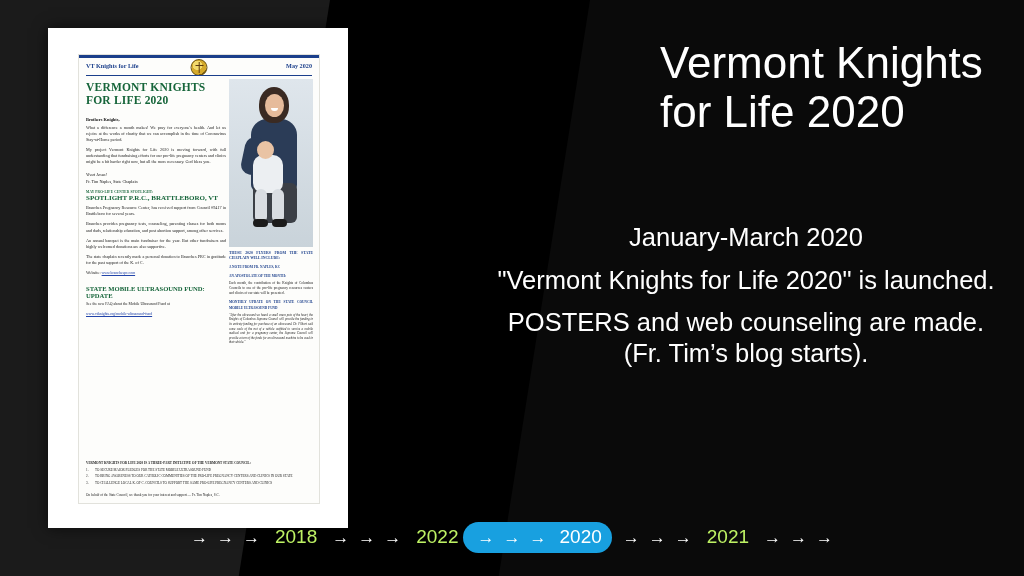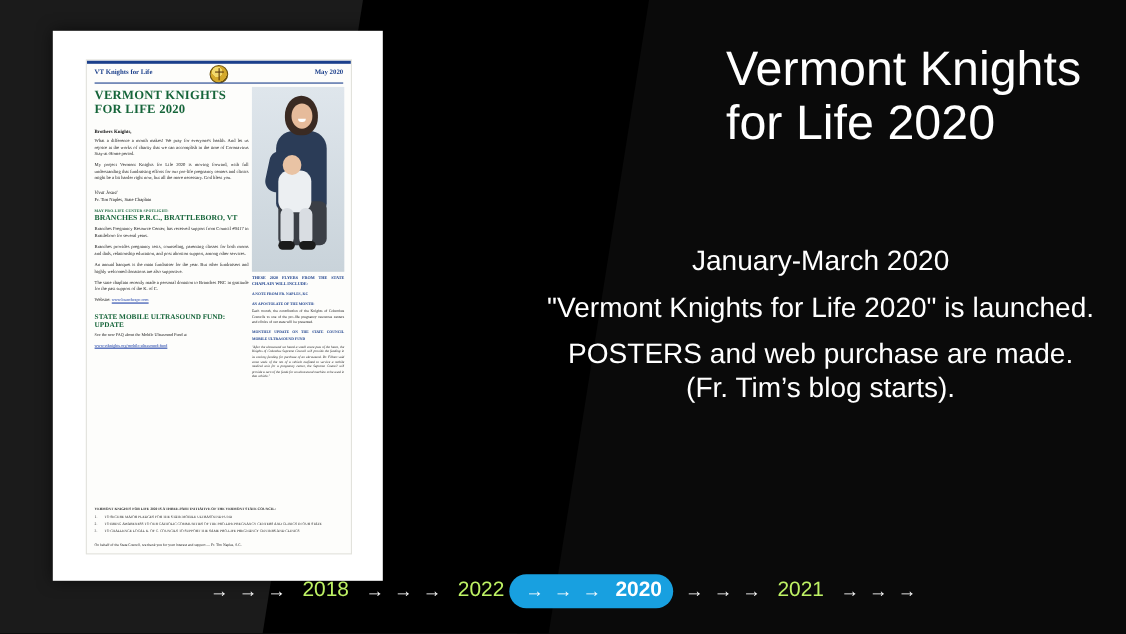--- a/index.html
+++ b/index.html
@@ -143,21 +143,21 @@
     font-size:17px;color:#ffffff;line-height:1;
   }
   .yr{
     font-size:19px;color:#bef264;padding:0 4px;
   }
   .pill{
     display:flex;align-items:center;
     background:#18a0e0;border-radius:17px;height:31px;padding:0 6px;
   }
   .pill .arrows{color:#ffffff;gap:9px;padding:0 9px;}
-  .pill .yr{color:#ffffff;font-weight:700;}
+  .pill .yr{color:#ffffff;font-weight:400;}
 </style>
 </head>
 <body>
 
 <div class="bg-left"></div>
 <div class="bg-right"></div>
 <div class="bg-diag"></div>
 
 <div class="doc-wrap">
   <div class="doc-page">
@@ -189,21 +189,21 @@
     </div>
 
     <div class="doc-col-left">
       <p class="greet">Brothers Knights,</p>
       <p class="para">What a difference a month makes! We pray for everyone's health. And let us rejoice at the works of charity that we can accomplish in the time of Coronavirus Stay-at-Home period.</p>
       <p class="para">My project Vermont Knights for Life 2020 is moving forward, with full understanding that fundraising efforts for our pro-life pregnancy centers and clinics might be a bit harder right now, but all the more necessary. God bless you.</p>
       <p class="sig">Vivat Jesus!</p>
       <p class="byline">Fr. Tim Naples, State Chaplain</p>
 
       <p class="kicker">MAY PRO-LIFE CENTER SPOTLIGHT:</p>
-      <p class="sec-head">BRANCHES P.R.C., BRATTLEBORO, VT</p>
+      <p class="sec-head">SPOTLIGHT P.R.C., BRATTLEBORO, VT</p>
       <p class="para">Branches Pregnancy Resource Center, has received support from Council #9417 in Brattleboro for several years.</p>
       <p class="para">Branches provides pregnancy tests, counseling, parenting classes for both moms and dads, relationship education, and post abortion support, among other services.</p>
       <p class="para">An annual banquet is the main fundraiser for the year. But other fundraisers and highly welcomed donations are also supportive.</p>
       <p class="para">The state chaplain recently made a personal donation to Branches PRC in gratitude for the past support of the K. of C.</p>
       <p class="para">
         <span>Website:</span>
         <a class="weblink" href="#">www.branchespc.com</a>
       </p>
 
       <p class="sec-head2">STATE MOBILE ULTRASOUND FUND: UPDATE</p>
@@ -238,21 +238,21 @@
 
     <div class="doc-closing">On behalf of the State Council, we thank you for your interest and support — Fr. Tim Naples, S.C.</div>
   </div>
 </div>
 
 <div class="headline">Vermont Knights for Life 2020</div>
 
 <div class="body-block">
   <p class="body-line tight">January-March 2020</p>
   <p class="body-line tight">"Vermont Knights for Life 2020" is launched.</p>
-  <p class="body-line tight">POSTERS and web purchase are made. (Fr. Tim’s blog starts).</p>
+  <p class="body-line tight">POSTERS and web counseling are made. (Fr. Tim’s blog starts).</p>
 </div>
 
 <div class="timeline">
   <div class="arrows">
     <span>→</span>
     <span>→</span>
     <span>→</span>
   </div>
   <span class="yr">2018</span>
   <div class="arrows">

